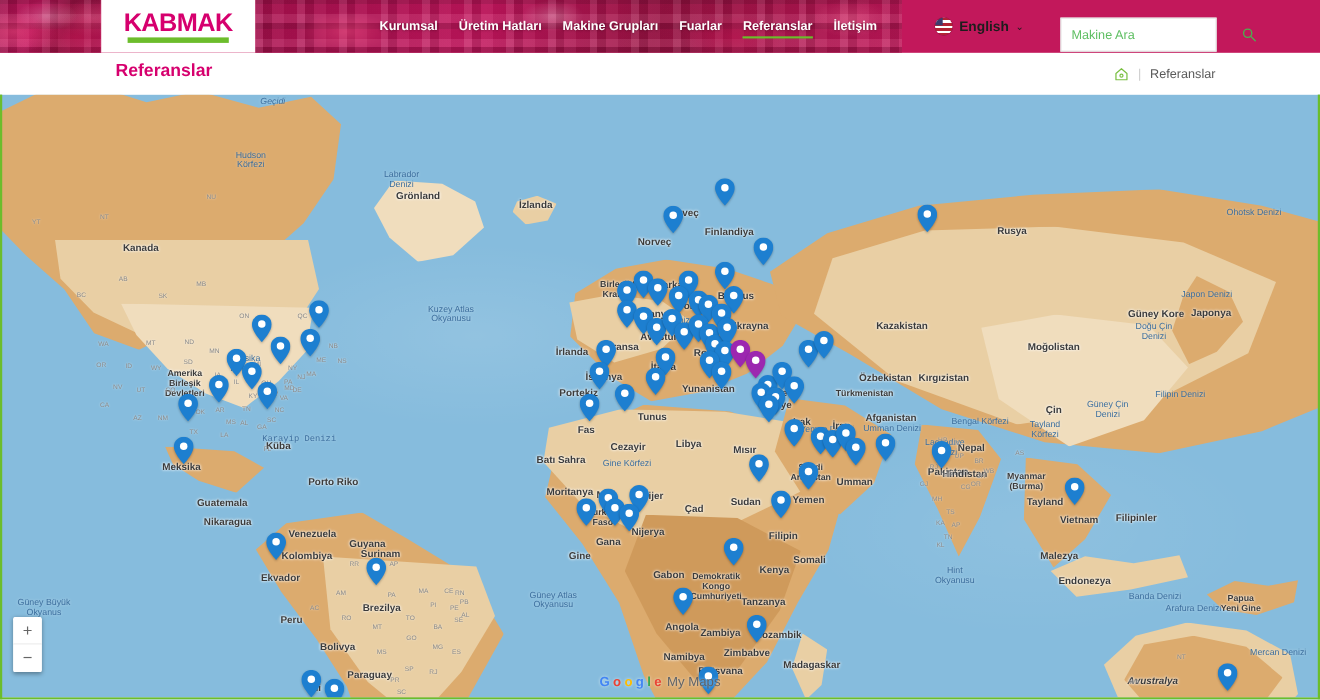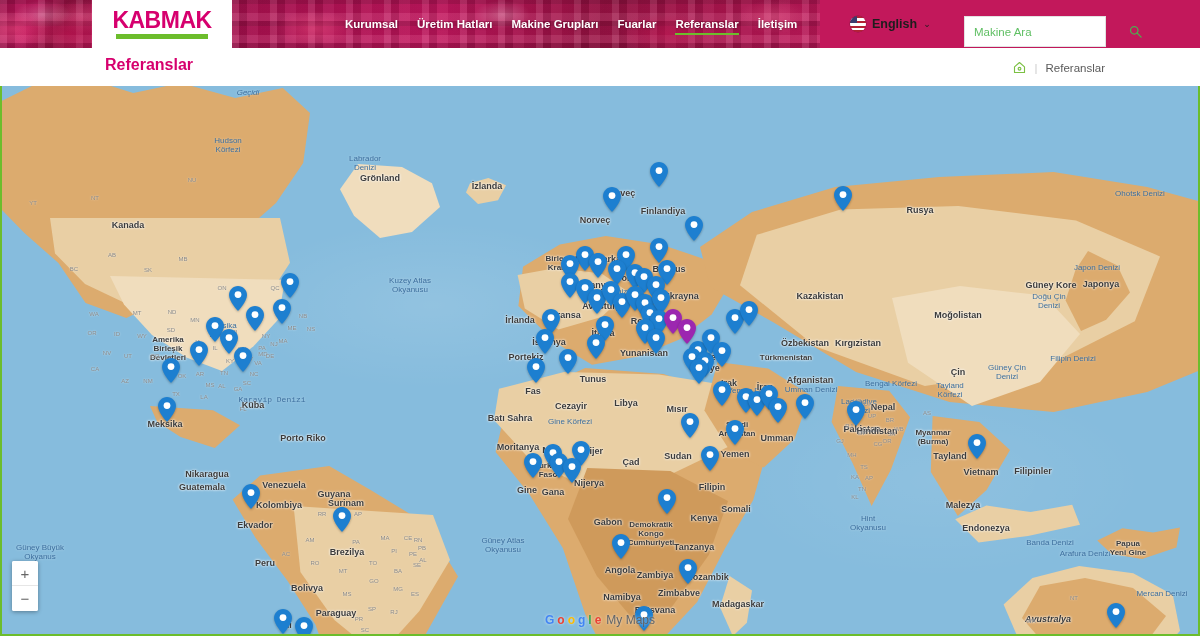--- a/index.html
+++ b/index.html
@@ -362,21 +362,21 @@
         <div>Kanada</div>
       </div>
       <div class="country-label sm" style="left: 168px; top: 263px;">
         <div>Amerika</div>
         <div>Birleşik</div>
         <div>Devletleri</div>
       </div>
       <div class="country-label" style="left: 165px; top: 339px;">
         <div>Meksika</div>
       </div>
-      <div class="country-label" style="left: 202px; top: 372px; margin-top: 30px;">
+      <div class="country-label" style="left: 202px; top: 372px;">
         <div>Guatemala</div>
       </div>
       <div class="country-label" style="left: 207px; top: 389px;">
         <div>Nikaragua</div>
       </div>
       <div class="country-label" style="left: 253px; top: 320px;">
         <div>Küba</div>
       </div>
       <div class="country-label" style="left: 303px; top: 353px;">
         <div>Porto Riko</div>
@@ -564,21 +564,21 @@
       </div>
       <div class="country-label" style="left: 593px; top: 366px;">
         <div>Nijer</div>
       </div>
       <div class="country-label" style="left: 631px; top: 377px;">
         <div>Çad</div>
       </div>
       <div class="country-label" style="left: 589px; top: 398px;">
         <div>Nijerya</div>
       </div>
-      <div class="country-label" style="left: 518px; top: 405px; padding-left: 18px;">
+      <div class="country-label" style="left: 518px; top: 420px; padding-left: 18px;">
         <div>Gine</div>
       </div>
       <div class="country-label" style="left: 553px; top: 407px;">
         <div>Gana</div>
       </div>
       <div class="country-label sm" style="left: 548px; top: 385px;">
         <div>Burkina</div>
         <div>Faso</div>
       </div>
       <div class="country-label" style="left: 820px; top: 211px;">

